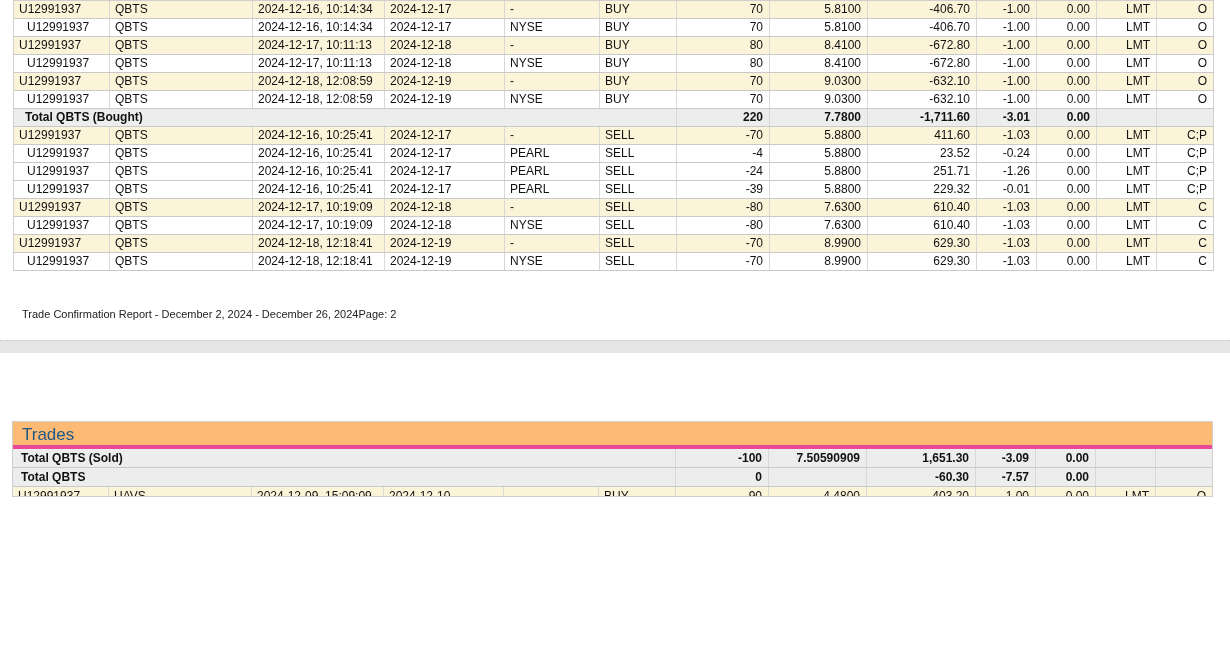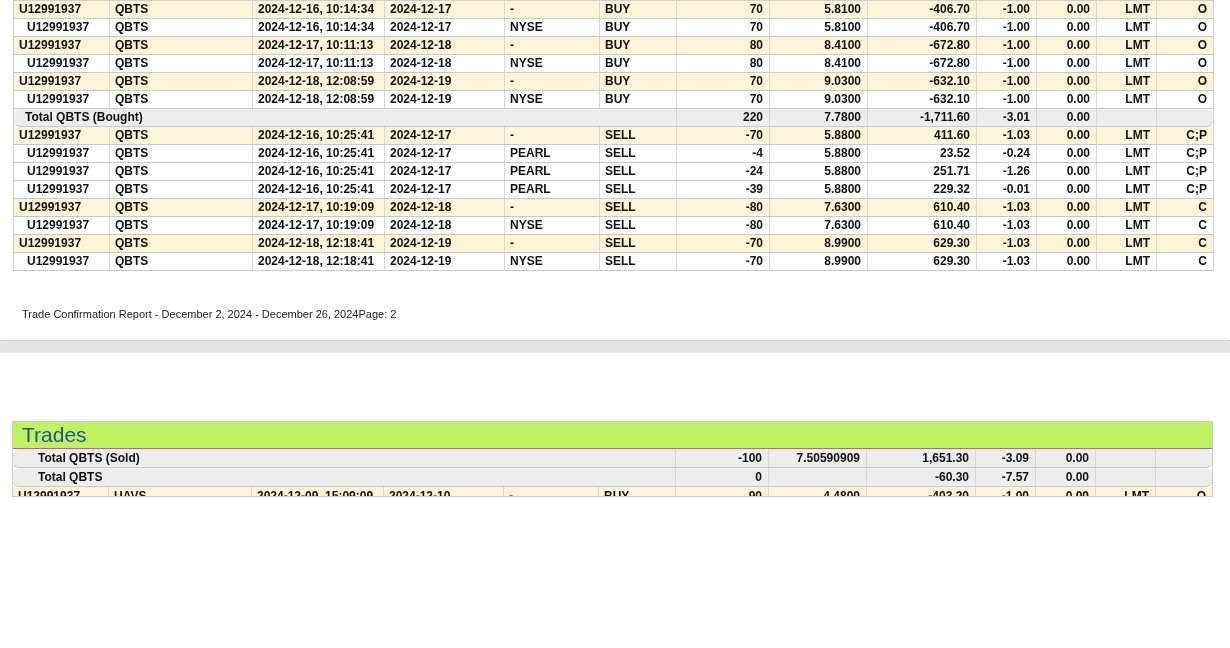--- a/index.html
+++ b/index.html
@@ -9,24 +9,24 @@
   }
   
   .datatable{
     position:absolute;left:13px;top:0;width:1201px;box-sizing:border-box;
     border-left:1px solid #cfcfcf;border-right:1px solid #cfcfcf;border-top:1px solid #cfcfcf;
     background:#fff;
   }
   .row{
     display:grid;
     grid-template-columns:96px 143px 132px 120px 95px 77px 93px 98px 109px 60px 60px 60px 56px;
-    height:18px;box-sizing:border-box;border-bottom:1px solid #c9c9c9;background:#ffffff;font-weight:bold;
+    height:18px;box-sizing:border-box;border-bottom:1px solid #c9c9c9;background:#ffffff;
   }
   .row.order{background:#FCF4D9;}
-  .row.total{background:#EDEDED;font-weight:bold;border-radius:6px;}
+  .row.total{background:#EDEDED;font-weight:bold;}
   .cell{
     font-size:12px;line-height:17px;color:#111111;
     padding:0 5px;white-space:nowrap;overflow:hidden;
     border-right:1px solid #d8d8d8;box-sizing:border-box;
   }
   .cell:last-child{border-right:none;}
   .num{text-align:right;padding-right:6px;}
   .exec .c0{padding-left:13px;}
   .total .c0{grid-column:1 / 7;padding-left:11px;}
   
@@ -40,26 +40,26 @@
     position:absolute;left:0;top:340px;width:1230px;height:13px;
     background:#E6E6E6;border-top:1px dotted #c4c4c4;box-sizing:border-box;
   }
   
   .trades-box{
     position:absolute;left:12px;top:421px;width:1201px;height:76px;
     box-sizing:border-box;border:1px solid #cfcfcf;background:#ffffff;overflow:hidden;
   }
   .trades-header{
     height:27px;line-height:26px;box-sizing:border-box;
-    background:#bef264;border-bottom:1px solid #ec4899;
-    padding-left:9px;font-size:21px;color:#1F5787;
+    background:#fdba74;border-bottom:4px solid #ec4899;
+    padding-left:9px;font-size:17px;color:#1F5787;
   }
   .trades-box .row{height:19px;}
   .trades-box .row .cell{line-height:18px;}
-  .trades-box .total .c0{padding-left:25px;}
+  .trades-box .total .c0{padding-left:8px;}
 </style>
 </head>
 <body>
 
 <div class="page">
 
   <div class="datatable">
 
       <div class="row order">
         <div class="cell c0">U12991937</div>

